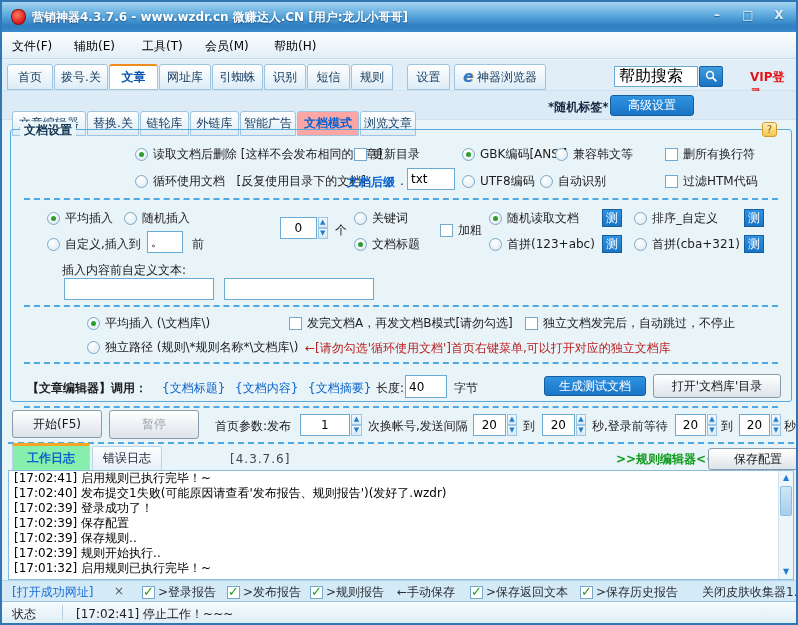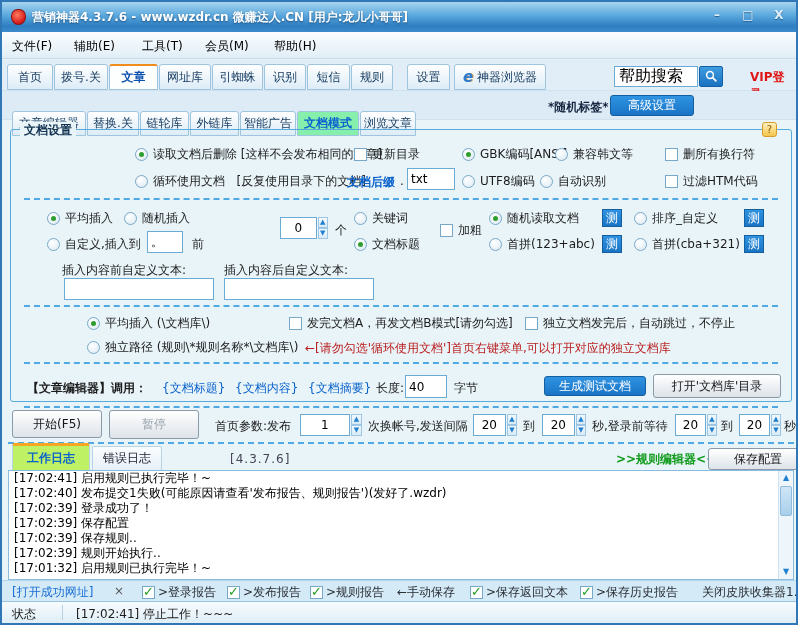--- a/index.html
+++ b/index.html
@@ -21,21 +21,21 @@
     background:linear-gradient(#fbfdfe,#e1eef7); border-bottom:1px solid #c6dcec; }
   .menu-item { position:absolute; top:6px; color:#000; white-space:nowrap; }
 
   
   .nav1 { position:absolute; left:0; top:58px; right:0; height:31px; background:#e2eef7; border-bottom:1px solid #cfe2ef; }
   .nav2 { position:absolute; left:0; top:89px; right:0; height:29px; background:#dcebf6; border-bottom:1px solid #cfe2ef; }
   .tab { position:absolute; top:4px; height:26px; border:1px solid #9fc4de; border-radius:3px 3px 0 0;
     background:linear-gradient(#ffffff,#ddecf7); color:#143a5e; display:flex; align-items:center; justify-content:center; white-space:nowrap; }
   .tab.active { background:#fdfefe; border-top:2px solid #f08b1e; color:#0a52b0; font-weight:bold; }
   .tab2 { top:3px; height:25px;margin-top:17px; }
-  .tab2.active { background:#86efac; border-top:1px solid #9fc4de; color:#0a62d0; font-weight:bold; }
+  .tab2.active { background:#fca5a5; border-top:1px solid #9fc4de; color:#0a62d0; font-weight:bold; }
   .ie-icon { color:#2b7bd3; font-weight:bold; font-style:italic; font-size:15px; margin-right:4px; text-shadow:1px 0 0 #e8a33d; }
   .search-box { position:absolute; left:612px; top:6px; width:84px; height:21px; border:1px solid #6aabd6; background:#fff; padding:0 4px; font-size:16px; font-family:"DejaVu Sans",sans-serif; }
   .search-btn { position:absolute; left:697px; top:6px; width:24px; height:21px; background:linear-gradient(#3f9de0,#1a71c0); border:1px solid #1460a6; border-radius:2px; display:flex; align-items:center; justify-content:center; }
   .vip { position:absolute; left:748px; top:9px; color:#e01414; font-weight:bold; }
   .random-tag { position:absolute; left:546px; top:8px; color:#16253f; font-weight:bold; }
 
   
   .group { position:absolute; left:8px; top:127px; width:782px; height:273px; border:1px solid #58aadc; border-radius:3px; }
   .legend { position:absolute; left:18px; top:120px; background:#e9f4f9; padding:0 4px; color:#10314f; font-weight:bold; }
   .help-badge { position:absolute; left:760px; top:120px; width:15px; height:15px;
@@ -64,21 +64,21 @@
   .btn { position:absolute; border:1px solid #8a9aa8; border-radius:3px; background:linear-gradient(#ffffff,#dde3e9);
     display:flex; align-items:center; justify-content:center; color:#15151a; white-space:nowrap; cursor:default; }
   .btn.primary { background:linear-gradient(#2f93e2,#1a74c6); border-color:#135f9f; color:#fff; }
   .btn.disabled { color:#9aa4ad; }
   .test { position:absolute; width:20px; height:18px; background:linear-gradient(#2f93e2,#1a74c6); color:#fff;
     display:flex; align-items:center; justify-content:center; font-size:12px; border:1px solid #135f9f; }
 
   
   .ltab { position:absolute; height:24px; top:444px; border:1px solid #b8d2e6; border-bottom:none; border-radius:2px 2px 0 0;
     background:linear-gradient(#fbfdfe,#e6f0f8); display:flex; align-items:center; justify-content:center; color:#223; }
-  .ltab.active { top:441px; height:27px; background:#bef264; border-top:3px solid #f5a623; color:#0a62cc; font-weight:bold; }
+  .ltab.active { top:441px; height:27px; background:#86efac; border-top:3px solid #f5a623; color:#0a62cc; font-weight:bold; }
   .version { position:absolute; left:228px; top:450px; color:#445; letter-spacing:1px; }
   .rule-editor { position:absolute; left:614px; top:449px; color:#0f9a1a; font-weight:bold; }
 
   .logarea { position:absolute; left:6px; top:468px; width:786px; height:110px; background:#fff; border:1px solid #8abcdd; overflow:hidden; }
   .logline { height:15px; line-height:15px; padding-left:5px; white-space:nowrap; color:#000; }
   .vscroll { position:absolute; right:0; top:0; bottom:0; width:15px; background:#eef5fb; border-left:1px solid #cfe2ef; }
   .vscroll .up { position:absolute; top:0; left:0; right:0; height:14px; text-align:center; font-size:8px; line-height:14px; color:#1f7fd0; }
   .vscroll .dn { position:absolute; bottom:0; left:0; right:0; height:14px; text-align:center; font-size:8px; line-height:14px; color:#1f7fd0; }
   .vscroll .thumb { position:absolute; top:15px; left:1px; width:12px; height:30px; background:linear-gradient(#cfe6f6,#a8cfeb); border:1px solid #8fbbdd; border-radius:2px; }
 
@@ -223,21 +223,20 @@
   <div class="opt" style="left:487px;top:234px">
     <span class="radio"></span><span class="lbl">首拼(123+abc)</span>
   </div>
   <div class="test" style="left:600px;top:233px">测</div>
   <div class="opt" style="left:632px;top:234px">
     <span class="radio"></span><span class="lbl">首拼(cba+321)</span>
   </div>
   <div class="test" style="left:742px;top:233px">测</div>
 
   <span style="position:absolute;left:60px;top:260px">插入内容前自定义文本:</span>
-  <span style="position:absolute;left:222px;top:260px">插入内容后自定义文本:</span>
   <input class="inp" style="left: 62px; top: 276px; width: 150px; height: 22px;">
   <input class="inp" style="left: 222px; top: 276px; width: 150px; height: 22px;">
 
   <div class="dash" style="left:22px;top:303px;width:754px"></div>
 
   <div class="opt" style="left:85px;top:313px">
     <span class="radio sel"></span><span class="lbl">平均插入 (\文档库\)</span>
   </div>
   <div class="opt" style="left:287px;top:313px">
     <span class="cbx"></span><span class="lbl">发完文档A，再发文档B模式[请勿勾选]</span>

